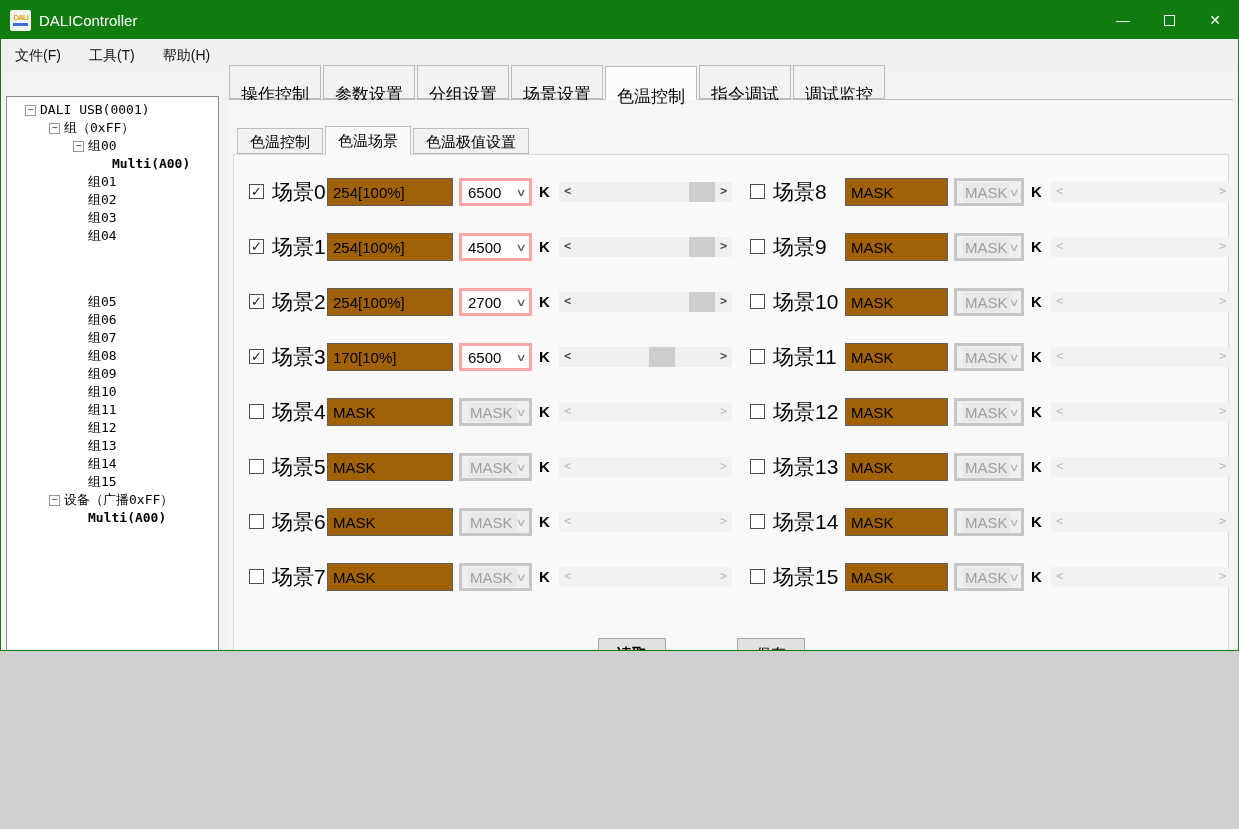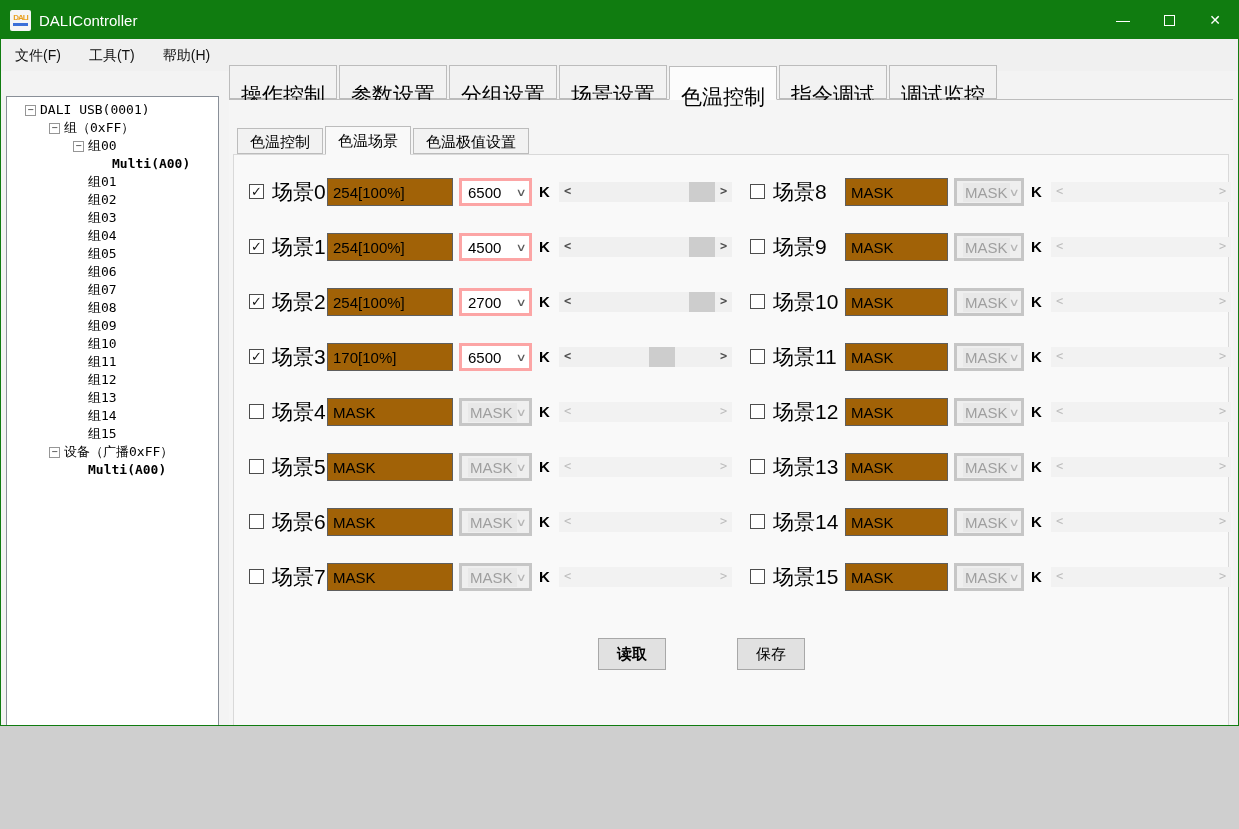--- a/index.html
+++ b/index.html
@@ -1,19 +1,19 @@
 <!DOCTYPE html>
 <html><head>
 <meta charset="utf-8">
 <style>
   * { box-sizing: border-box; margin: 0; padding: 0; }
   html,body { margin:0; background:#cfcfcf; }
   body { font-family:"Liberation Sans", sans-serif; }
   .window {
-    position:relative; width:1239px; height:726px; background:#f3f3f3;
+    position:relative; width:1239px; height:651px; background:#f3f3f3;
     border:1px solid #107C10; overflow:hidden;
   }
   
   .titlebar { height:38px; background:#107C10; display:flex; align-items:center; position:relative; }
   .app-icon {
     width:21px; height:21px; margin-left:9px; background:#f5f5f5; border-radius:2px;
     display:flex; flex-direction:column; align-items:center; justify-content:center; overflow:hidden;
   }
   .app-icon .ic-txt { font-size:8px; font-weight:bold; color:#e8a020; line-height:8px; letter-spacing:-1px; }
   .app-icon .ic-bar { width:15px; height:3px; background:#3a6fd8; margin-top:1px; }
@@ -38,21 +38,21 @@
     font-size:10px; line-height:8px; text-align:center; display:inline-block; margin-right:4px; flex:none;
   }
   .tree-spacer { width:15px; flex:none; display:inline-block; }
   .tree-label.bold { font-weight:bold; }
   
   .tabstrip {
     position:absolute; left:228px; top:2px; width:1004px; height:27px;
     display:flex; align-items:flex-end; border-bottom:1px solid #bcbcbc;
   }
   .tab {
-    height:26px; line-height:25px; padding:16px 11px; font-size:21px; color:#000;
+    height:26px; line-height:25px; padding:16px 11px; font-size:17px; color:#000;
     background:#f2f2f2; border:1px solid #bcbcbc; margin-right:2px; white-space:nowrap;
   }
   .tab.selected {
     height:29px; line-height:28px; background:#fcfcfc; border-bottom:1px solid #fcfcfc;
     margin-bottom:-1px; position:relative; z-index:2;
   }
   
   .tabpage { position:absolute; left:228px; top:29px; width:1004px; height:669px; background:#f5f5f5; }
   .subtabstrip { position:absolute; left:8px; top:27px; height:27px; display:flex; align-items:flex-end; z-index:3; }
   .subtab {
@@ -190,21 +190,21 @@
     <span class="tree-label">组02</span>
   </div>
         <div class="tree-item" style="padding-left: 66px;">
     <span class="tree-spacer"></span>
     <span class="tree-label">组03</span>
   </div>
         <div class="tree-item" style="padding-left: 66px;">
     <span class="tree-spacer"></span>
     <span class="tree-label">组04</span>
   </div>
-        <div class="tree-item" style="padding-left: 66px;">
+        <div class="tree-item" style="padding-left: 66px; margin-top: 48px;">
     <span class="tree-spacer"></span>
     <span class="tree-label">组05</span>
   </div>
         <div class="tree-item" style="padding-left: 66px;">
     <span class="tree-spacer"></span>
     <span class="tree-label">组06</span>
   </div>
         <div class="tree-item" style="padding-left: 66px;">
     <span class="tree-spacer"></span>
     <span class="tree-label">组07</span>

